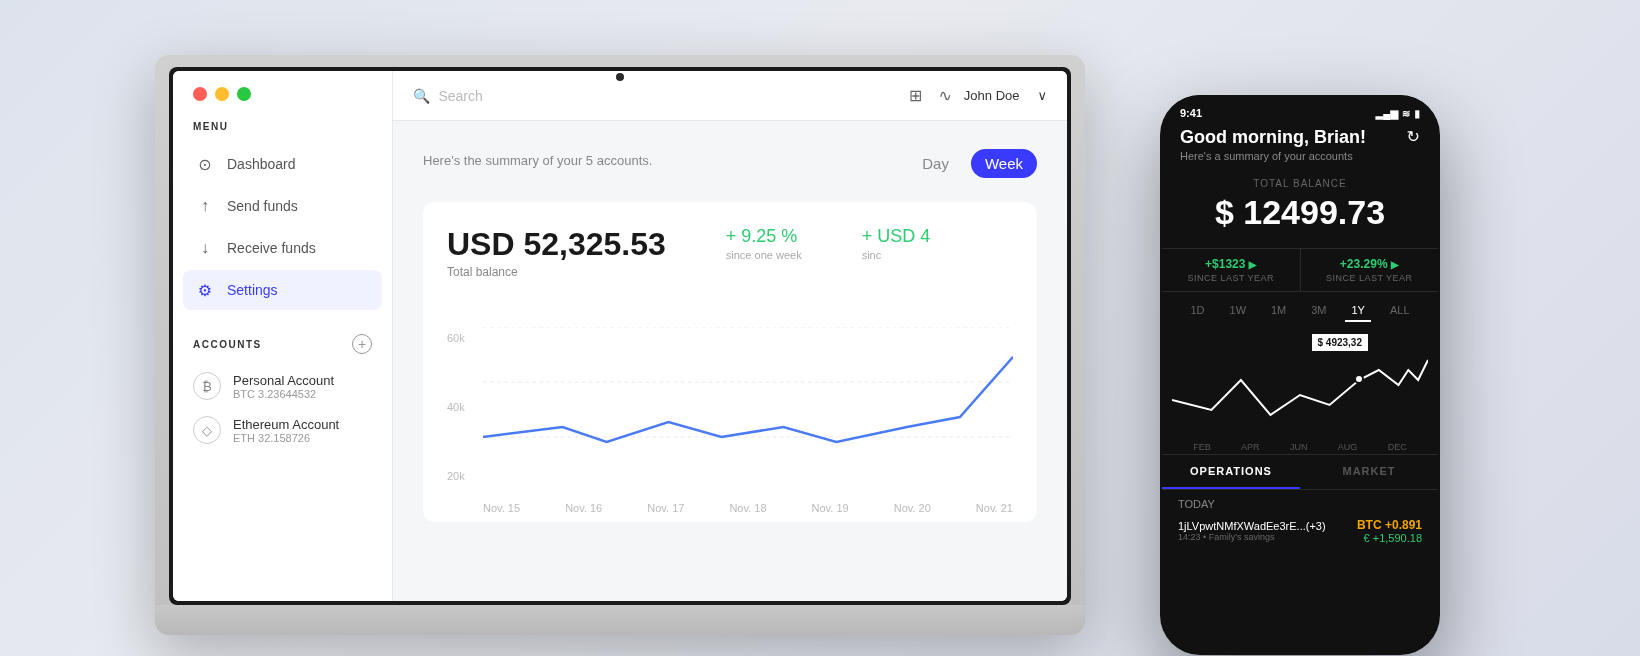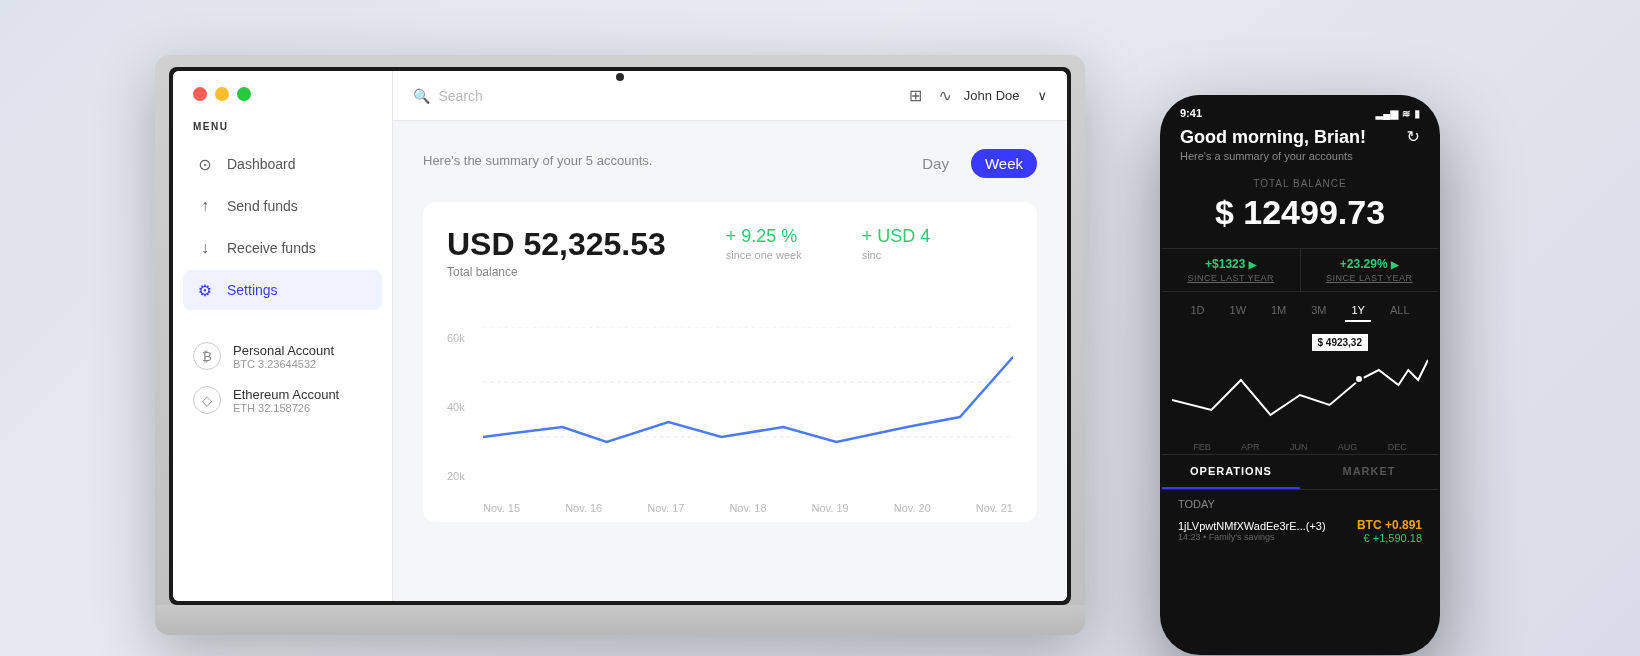--- a/index.html
+++ b/index.html
@@ -359,21 +359,21 @@
       border-top: 1px solid #2a2a2a;
       border-bottom: 1px solid #2a2a2a;
     }
     .phone-stat {
       flex: 1;
       padding: 8px 12px;
       text-align: center;
     }
     .phone-stat:first-child { border-right: 1px solid #2a2a2a; }
     .phone-stat-value { color: #2ecc71; font-size: 12px; font-weight: 600; }
-    .phone-stat-label { color: #666; font-size: 9px; margin-top: 2px; text-transform: uppercase; letter-spacing: 0.5px; text-decoration: underline; }
+    .phone-stat-label { color: #666; font-size: 9px; margin-top: 2px; text-transform: uppercase; letter-spacing: 0.5px; }
 
     
     .phone-period-tabs {
       display: flex;
       justify-content: space-around;
       padding: 8px 16px;
     }
     .phone-period-tab {
       font-size: 11px;
       color: #666;
@@ -486,20 +486,24 @@
               <div class="icon-wrap">↓</div>
               <span>Receive funds</span>
             </div>
             <div class="sidebar-item active">
               <div class="icon-wrap">⚙</div>
               <span>Settings</span>
             </div>
           </div>
 
           <div class="accounts-section">
+            <div class="accounts-header">
+              <span class="accounts-label">ACCOUNTS</span>
+              <div class="add-btn">+</div>
+            </div>
             <div class="account-item">
               <div class="account-icon">₿</div>
               <div class="account-info">
                 <span class="account-name">Personal Account</span>
                 <span class="account-sub">BTC 3.23644532</span>
               </div>
             </div>
             <div class="account-item">
               <div class="account-icon">◇</div>
               <div class="account-info">

